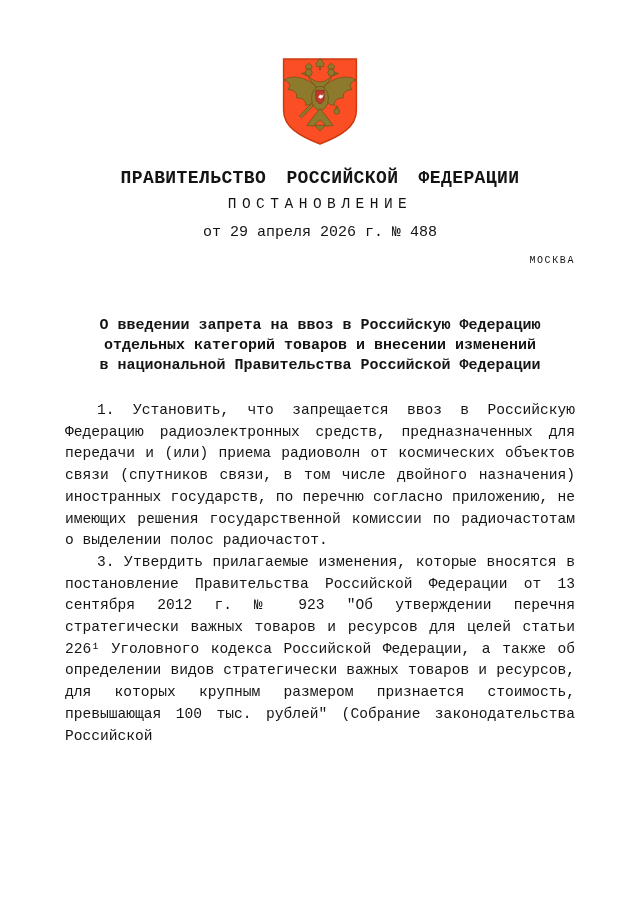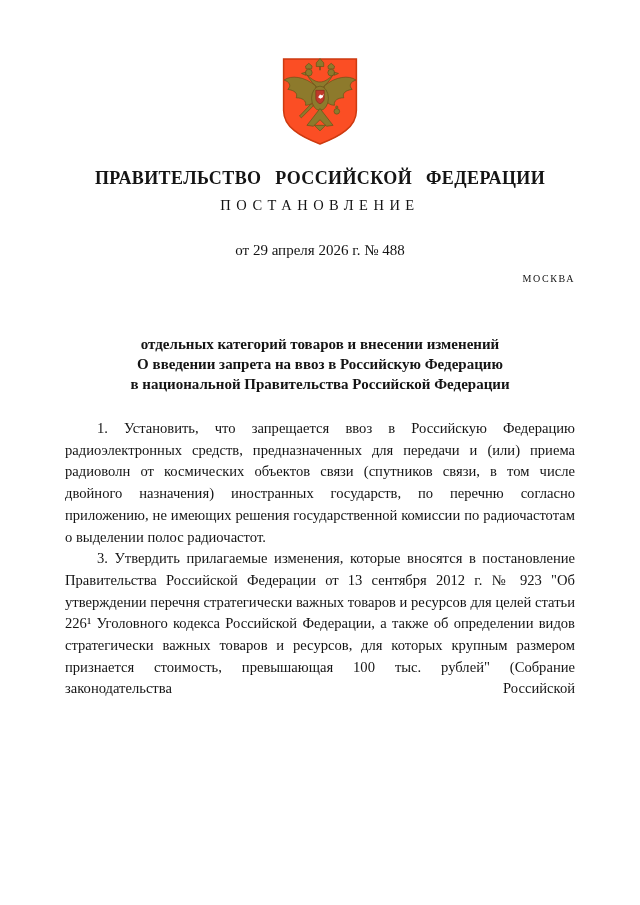--- a/index.html
+++ b/index.html
@@ -2,21 +2,21 @@
 <html><head>
 <meta charset="utf-8">
 <style>
   html, body { margin: 0; padding: 0; background: #ffffff; }
   .page {
     width: 640px; height: 905px;
     box-sizing: border-box;
     padding: 0 65px;
     background: #ffffff;
     color: #141414;
-    font-family: Liberation Serif, serif;
+    font-family: Liberation Mono, monospace;
     overflow: hidden;
     position: relative;
   }
   .emblem-wrap {
     padding-top: 56px;
     display: flex;
     justify-content: center;
   }
   .authority {
     margin-top: 20px;
@@ -27,21 +27,21 @@
     word-spacing: 9px;
     white-space: nowrap;
   }
   .doc-type {
     margin-top: 8px;
     text-align: center;
     font-size: 14.5px;
     letter-spacing: 5.5px;
   }
   .date-line {
-    margin-top: 28px;
+    margin-top: 12px;
     text-align: center;
     font-size: 15px;
   }
   .city {
     margin-top: 14px;
     text-align: right;
     font-size: 10px;
     letter-spacing: 1.6px;
   }
   .decree-title {
@@ -116,22 +116,22 @@
 
   <div class="authority">ПРАВИТЕЛЬСТВО РОССИЙСКОЙ ФЕДЕРАЦИИ</div>
 
   <div class="doc-type">ПОСТАНОВЛЕНИЕ</div>
 
   <div class="date-line">от 29 апреля 2026 г. № 488</div>
 
   <div class="city">МОСКВА</div>
 
   <div class="decree-title">
+    <div>О введении запрета на ввоз в Российскую Федерацию</div>
     <div>отдельных категорий товаров и внесении изменений</div>
-    <div>О введении запрета на ввоз в Российскую Федерацию</div>
     <div>в национальной Правительства Российской Федерации</div>
   </div>
 
   <div class="body-text">
     <p>1. Установить, что запрещается ввоз в Российскую Федерацию радиоэлектронных средств, предназначенных для передачи и (или) приема радиоволн от космических объектов связи (спутников связи, в том числе двойного назначения) иностранных государств, по перечню согласно приложению, не имеющих решения государственной комиссии по радиочастотам о выделении полос радиочастот.</p>
     <p class="continued">3. Утвердить прилагаемые изменения, которые вносятся в постановление Правительства Российской Федерации от 13 сентября 2012 г. № 923 "Об утверждении перечня стратегически важных товаров и ресурсов для целей статьи 226¹ Уголовного кодекса Российской Федерации, а также об определении видов стратегически важных товаров и ресурсов, для которых крупным размером признается стоимость, превышающая 100 тыс. рублей" (Собрание законодательства Российской</p>
   </div>
 
 </div>
 

